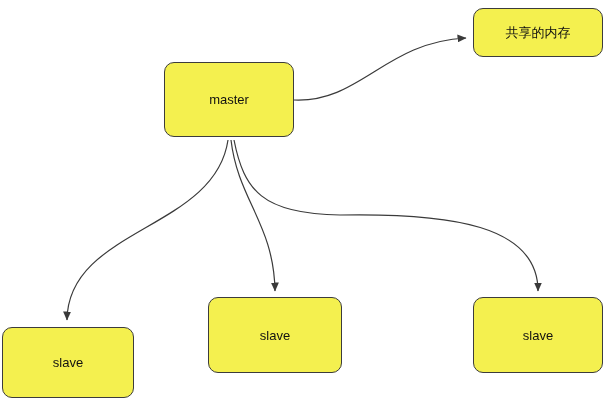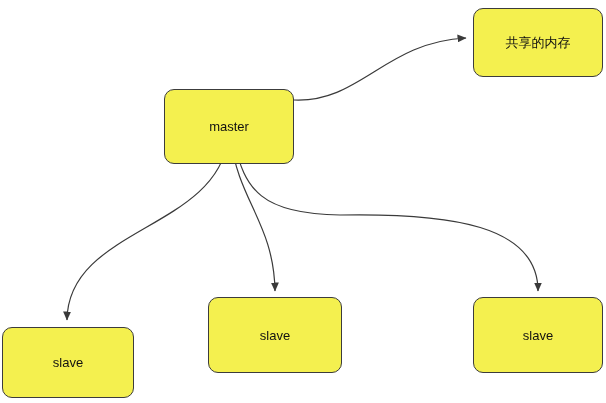--- a/index.html
+++ b/index.html
@@ -42,22 +42,22 @@
     justify-content: center;
   }
   .node-label {
     color: var(--text-color, #111111);
     font-size: 13px;
     line-height: 1;
     white-space: nowrap;
     user-select: none;
   }
   
-  #node-master  { left: 164px; top: 62px;  width: 130px; height: 75px; margin-top: 27px; }
-  #node-shared  { left: 473px; top: 8px;   width: 130px; height: 69px; }
+  #node-master  { left: 164px; top: 62px;  width: 130px; height: 75px; }
+  #node-shared  { left: 473px; top: 8px;   width: 130px; height: 49px; }
   #node-slave1  { left: 2px;   top: 327px; width: 132px; height: 71px; }
   #node-slave2  { left: 208px; top: 297px; width: 134px; height: 76px; }
   #node-slave3  { left: 473px; top: 297px; width: 130px; height: 76px; }
 </style>
 </head>
 <body>
 
 <div class="canvas">
 
   <svg class="edges-layer" width="606" height="403" viewBox="0 0 606 403" xmlns="http://www.w3.org/2000/svg">

